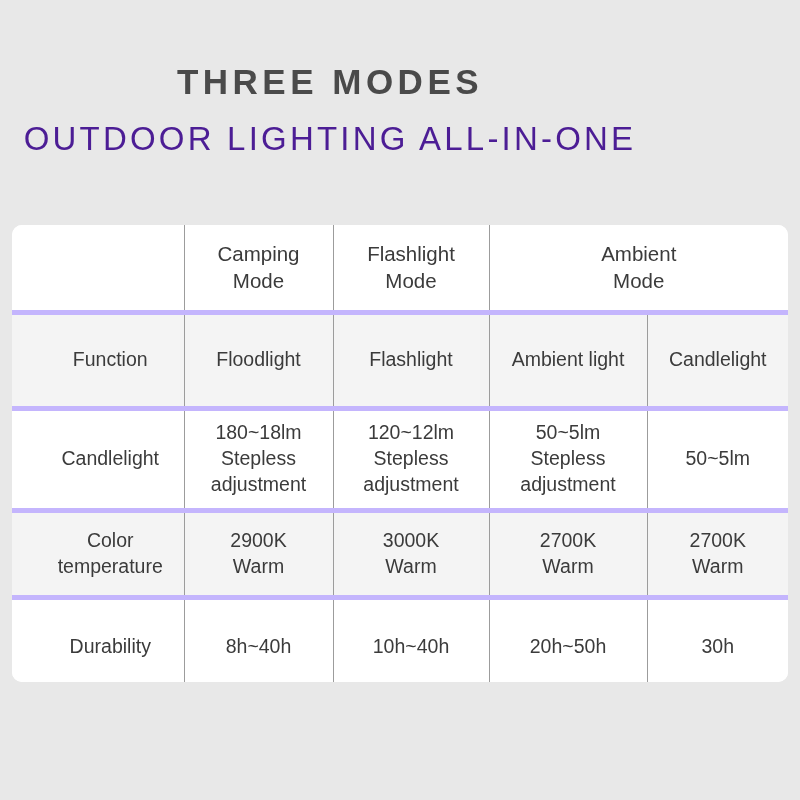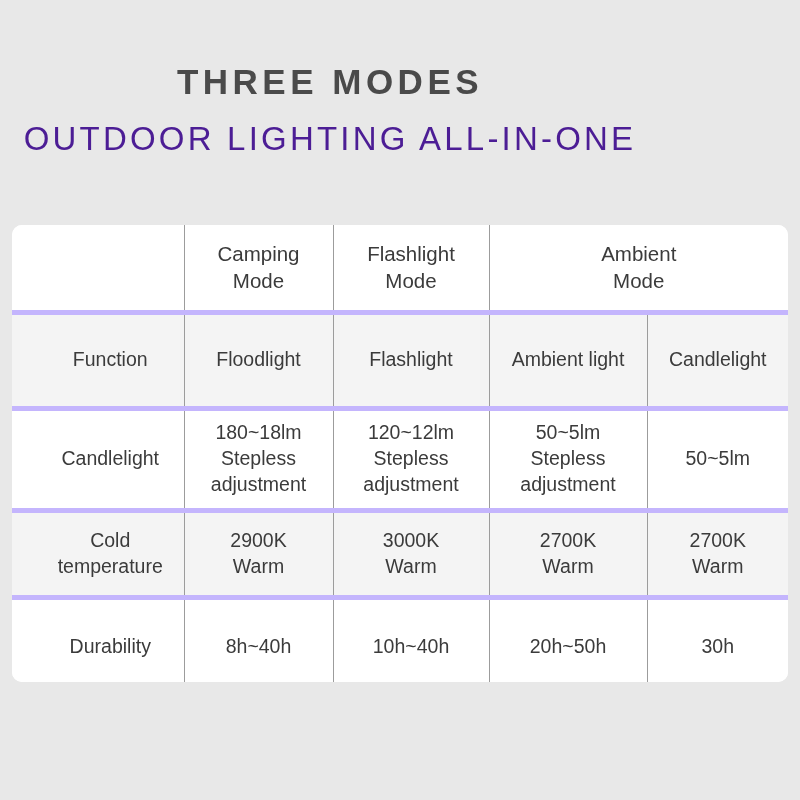--- a/index.html
+++ b/index.html
@@ -189,21 +189,21 @@
               <span>Stepless</span>
               <span>adjustment</span>
             </div>
           </td>
           <td>50~5lm</td>
         </tr>
 
         <tr class="row-gray r-colortemp">
           <td class="rowlabel">
             <div class="cell-lines">
-              <span>Cold</span>
+              <span>Color</span>
               <span>temperature</span>
             </div>
           </td>
           <td>
             <div class="cell-lines">
               <span>2900K</span>
               <span>Warm</span>
             </div>
           </td>
           <td>

